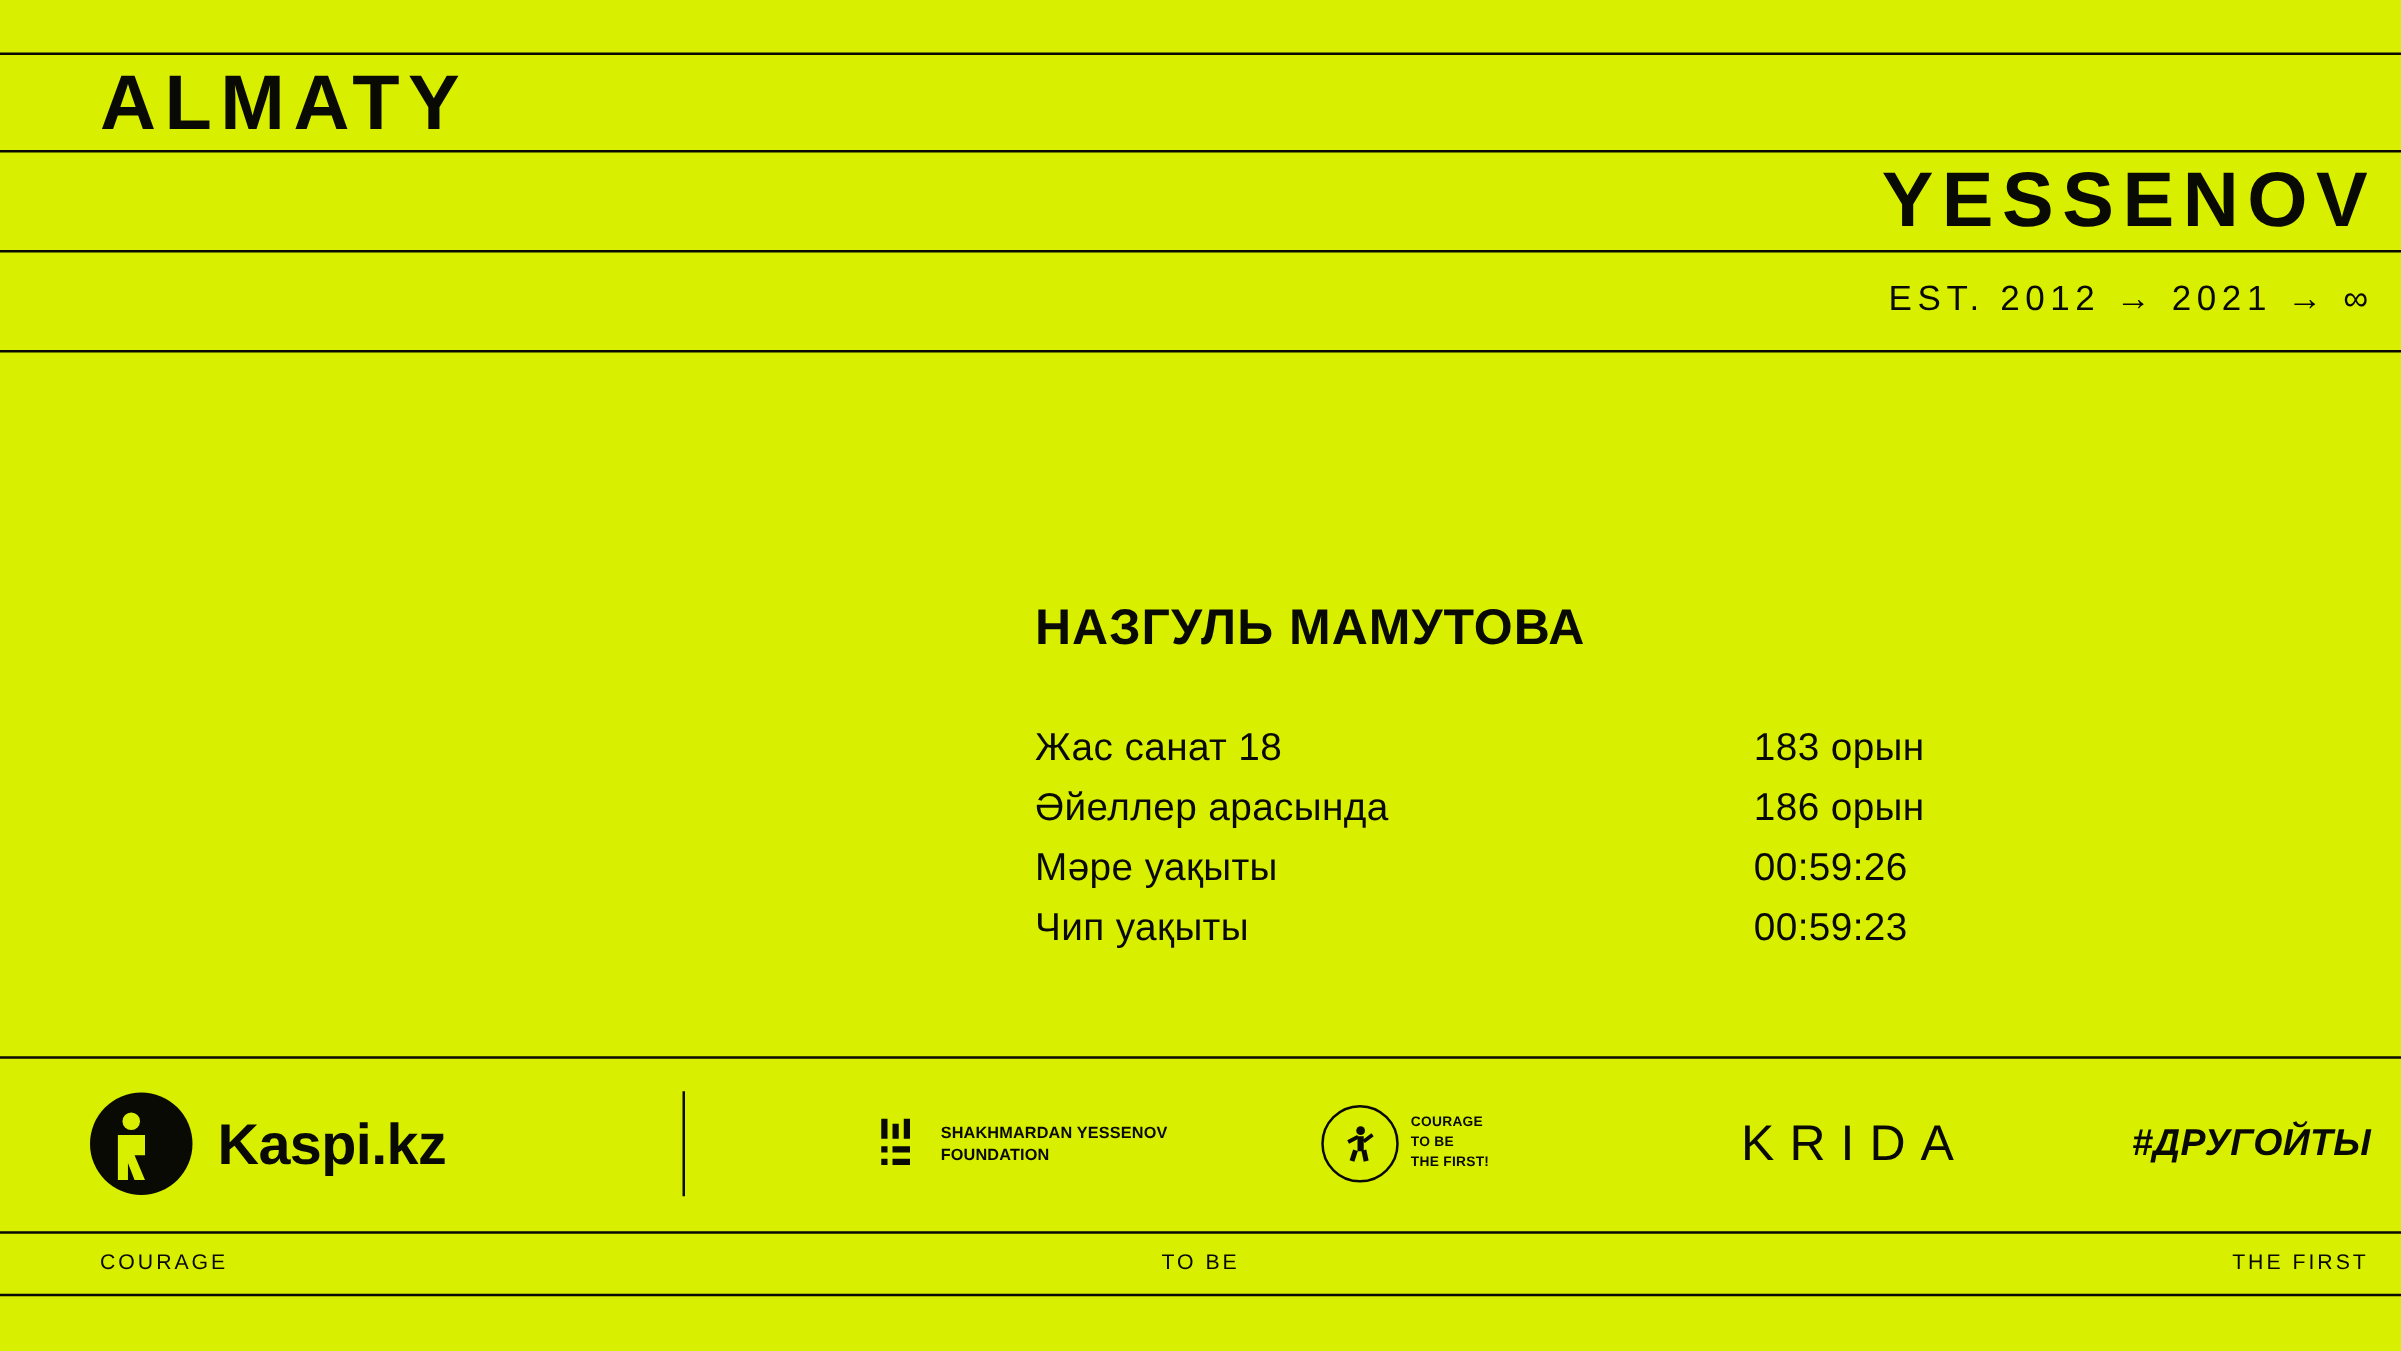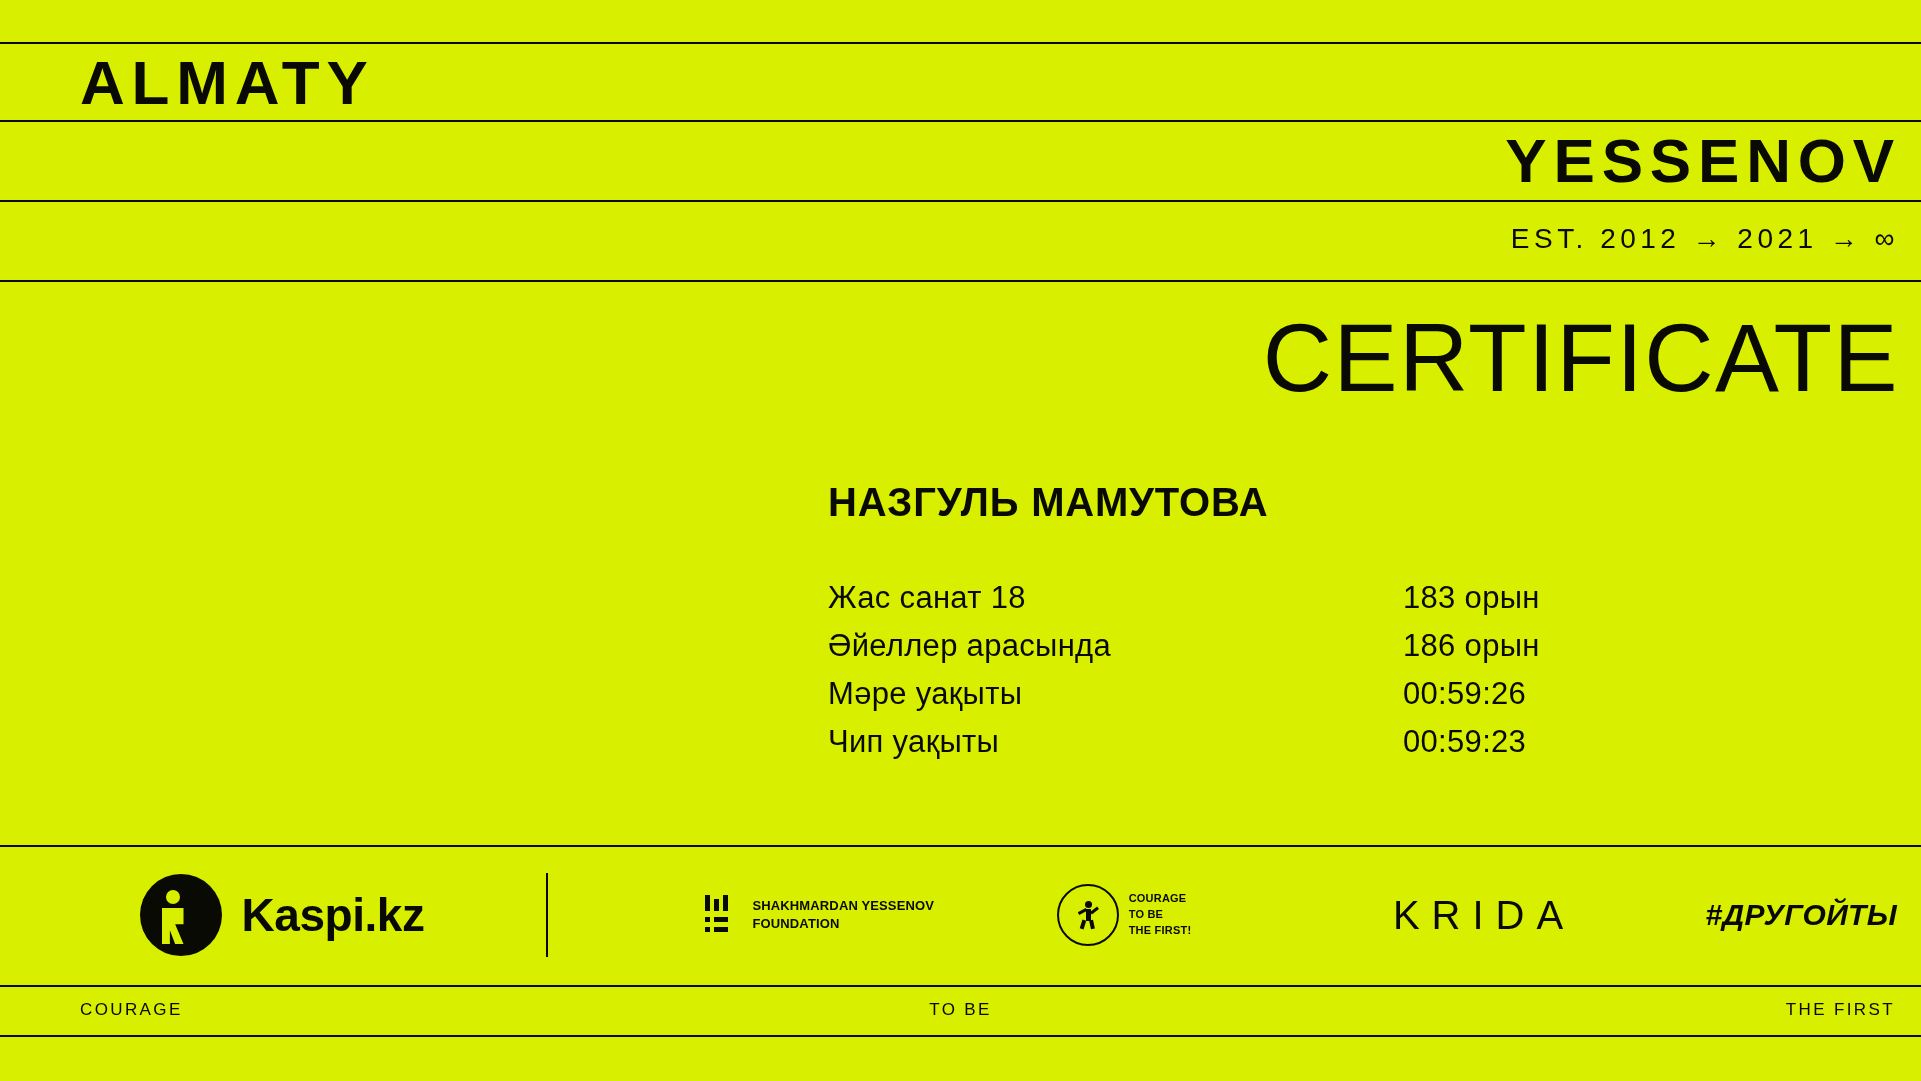--- a/index.html
+++ b/index.html
@@ -127,21 +127,21 @@
   }
   .sp {
     display: flex;
     align-items: center;
     justify-content: center;
     height: 140px;
   }
   .sp-kaspi {
     width: 420px;
     padding-left: 72px;
-    justify-content: center;
+    justify-content: flex-start;
     position: relative;
   }
   .kaspi-mark {
     width: 82px;
     height: 82px;
     border-radius: 50%;
     background: #0a0a05;
     position: relative;
     flex: 0 0 auto;
   }
@@ -278,21 +278,20 @@
   <div class="rule r3"></div>
   <div class="rule r4"></div>
   <div class="rule r5"></div>
   <div class="rule r6"></div>
   <div class="rule r7"></div>
 
   <div class="wordmark wm-almaty">ALMATY</div>
   <div class="wordmark wm-marathon">YESSENOV</div>
   <div class="wordmark wm-est">EST. 2012 → 2021 → ∞</div>
 
-  <div class="cert-title">CERTIFICATE</div>
 
   <div class="athlete-name">НАЗГУЛЬ МАМУТОВА</div>
 
   <div class="results">
     <div class="res-row">
       <div class="res-label">Жас санат 18</div>
       <div class="res-value">183 орын</div>
     </div>
     <div class="res-row">
       <div class="res-label">Әйеллер арасында</div>

